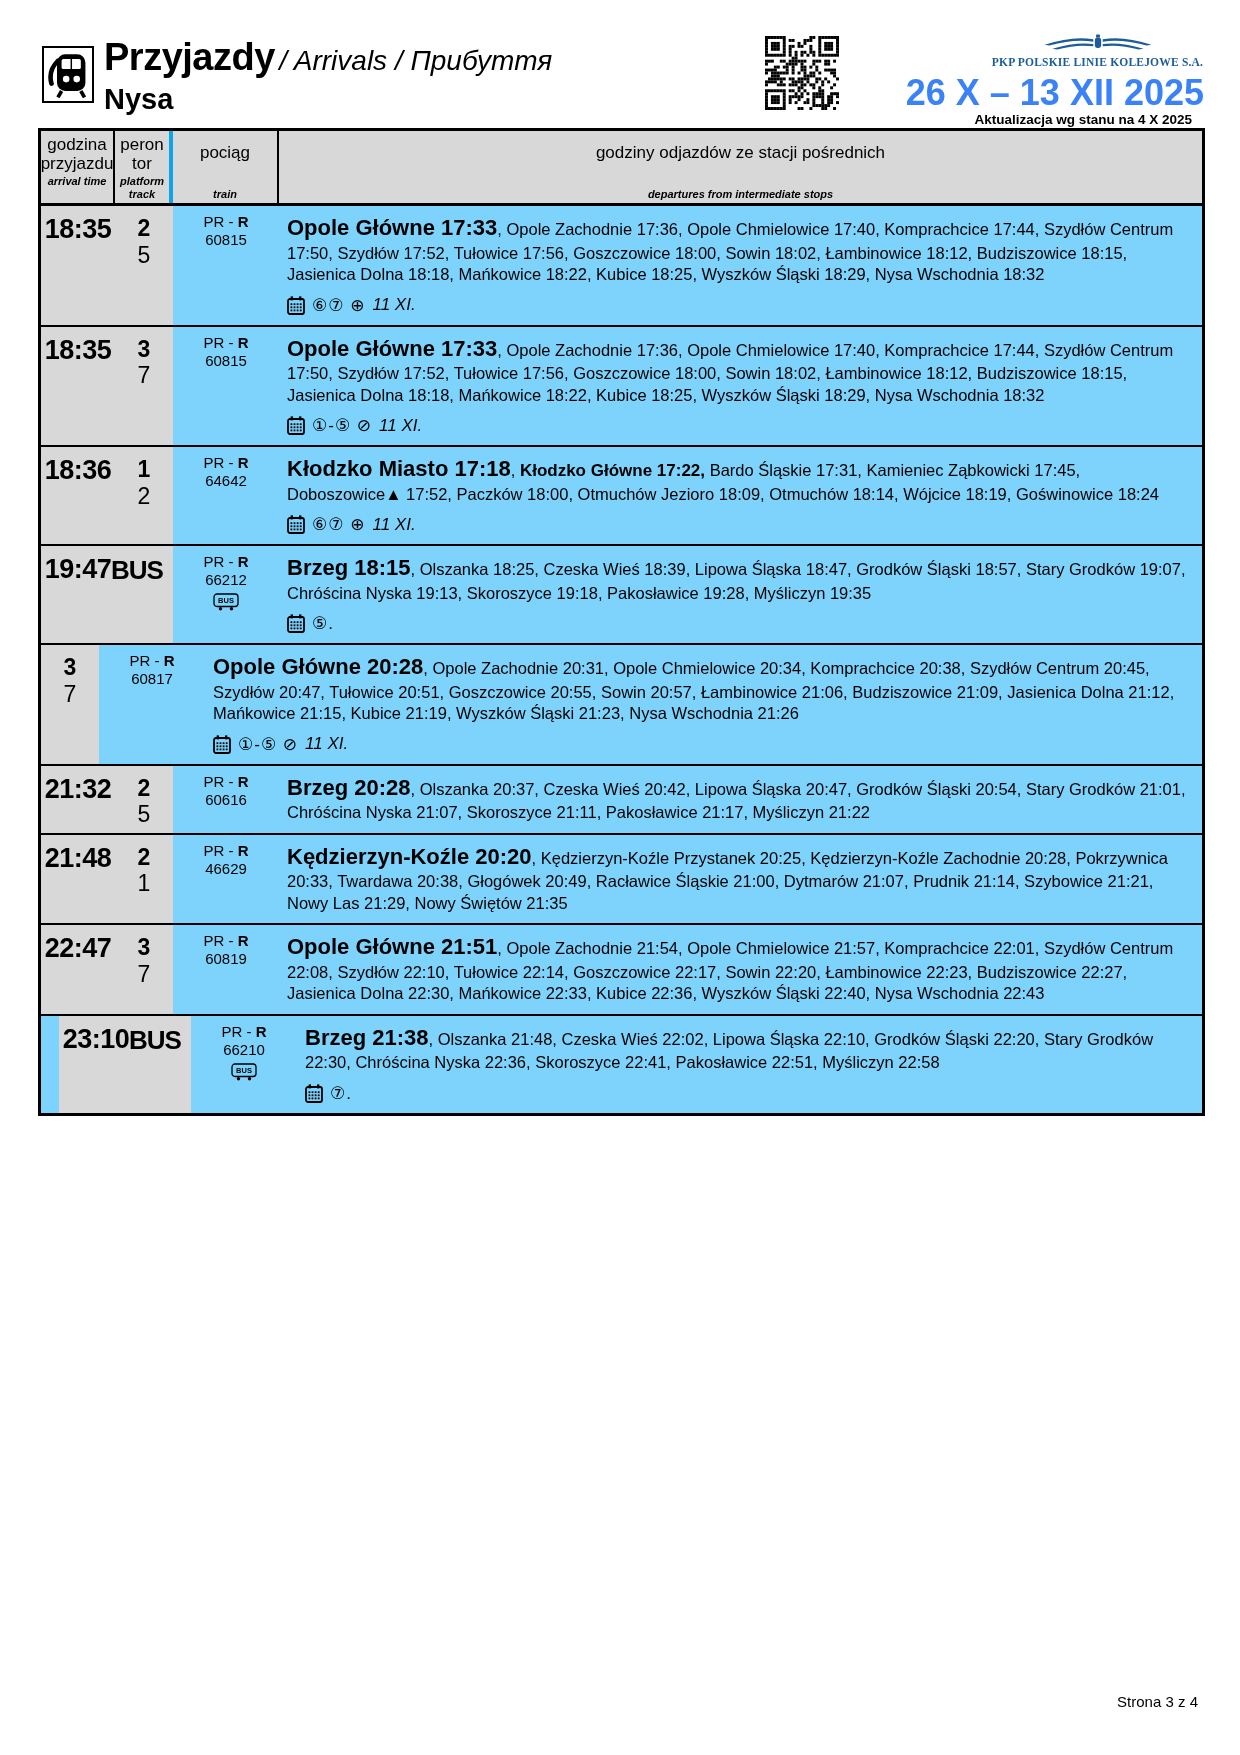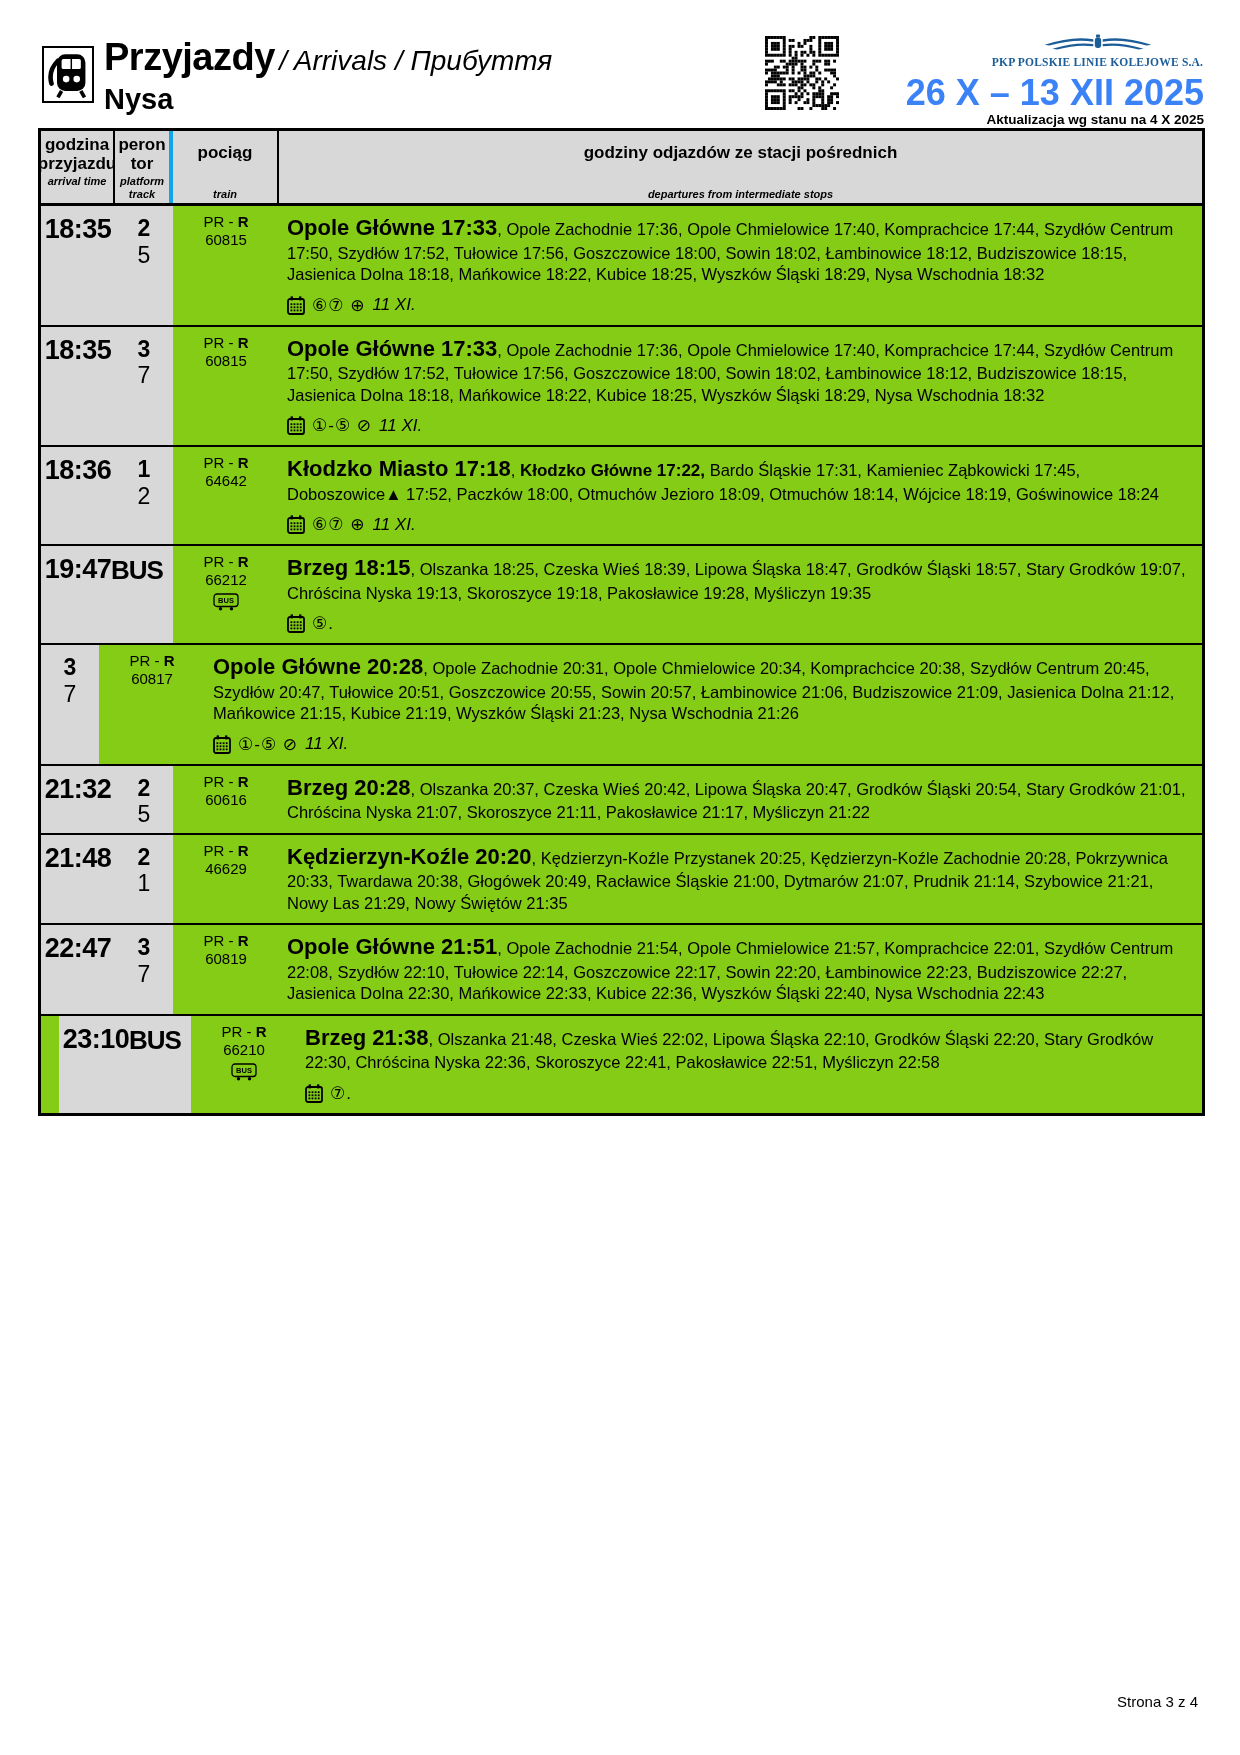--- a/index.html
+++ b/index.html
@@ -18,35 +18,35 @@
   .t1b { font-size:38px; font-weight:bold; letter-spacing:-0.5px;text-align:right; }
   .t1i { font-size:28px; font-style:italic; }
   .t2 { font-size:29px; font-weight:bold; margin-top:4px; }
   .qr { position:absolute; left:765px; top:36px; width:74px; height:74px; }
   .qr svg { width:100%; height:100%; }
   .qr rect { fill:#000; }
   .brand { position:absolute; left:985px; top:33px; width:225px; text-align:center; }
   .brand-eagle { display:block; margin:0 auto; }
   .brand-text { font-size:11.5px; font-weight:bold; color:#1c5d99; letter-spacing:0.2px; white-space:nowrap; margin-top:1px;font-family:Liberation Serif, serif;}
   .validity { position:absolute; right:36px; top:72px; font-size:36px; font-weight:bold; color:#3b82f6; white-space:nowrap; }
-  .update { position:absolute; right:36px; top:112px; font-size:13.5px; font-weight:bold; }
+  .update { position:absolute; right:48px; top:112px; font-size:13.5px; font-weight:bold; }
 
   
   .ttable { position:absolute; left:38px; top:128px; width:1167px; border:3px solid #000; }
   .thead { display:flex; background:#d8d8d8; border-bottom:3px solid #000; }
   .th { padding:4px 2px 3px 2px; display:flex; flex-direction:column; align-items:center; }
   .th.c1 { width:74px; border-right:2px solid #000; }
   .th.c2 { width:58px; border-right:4px solid #0ea5e9; }
   .th.c3 { width:106px; border-right:2px solid #000; justify-content:space-between;}
   .th.c4 { flex:1; justify-content:space-between; }
-  .th-pl { font-size:17px; font-weight:bold; line-height:1.12; text-align:center; }
+  .th-pl { font-size:17px; font-weight:normal; line-height:1.12; text-align:center; }
   .th-en { font-size:11px; font-weight:bold; font-style:italic; line-height:1.15; text-align:center; margin-top:2px; }
   .th.c3 .th-pl, .th.c4 .th-pl { margin-top:8px; }
 
-  .row { display:flex; border-bottom:2px solid #000; background:#84cc16; }
+  .row { display:flex; border-bottom:2px solid #000; background:#7dd3fc; }
   .row:last-child { border-bottom:none;padding-left:18px; }
   .cell { }
   .c-time { width:74px; background:#d8d8d8; text-align:center; padding-top:8px; }
   .time { font-size:27px; font-weight:bold; letter-spacing:-0.5px; }
   .c-plat { width:58px; background:#d8d8d8; padding-top:9px; text-align:center; display:flex; flex-direction:column; align-items:center;}
   .plat { font-size:23px; font-weight:bold; line-height:1.15; }
   .track { font-size:23px; line-height:1.15; }
   .busword { font-size:26px; font-weight:bold; letter-spacing:-1px; margin-left:-14px; }
   .c-train { width:106px; text-align:center; padding-top:7px; display:flex; flex-direction:column; align-items:center; }
   .carrier { font-size:15px; line-height:1.2; }

